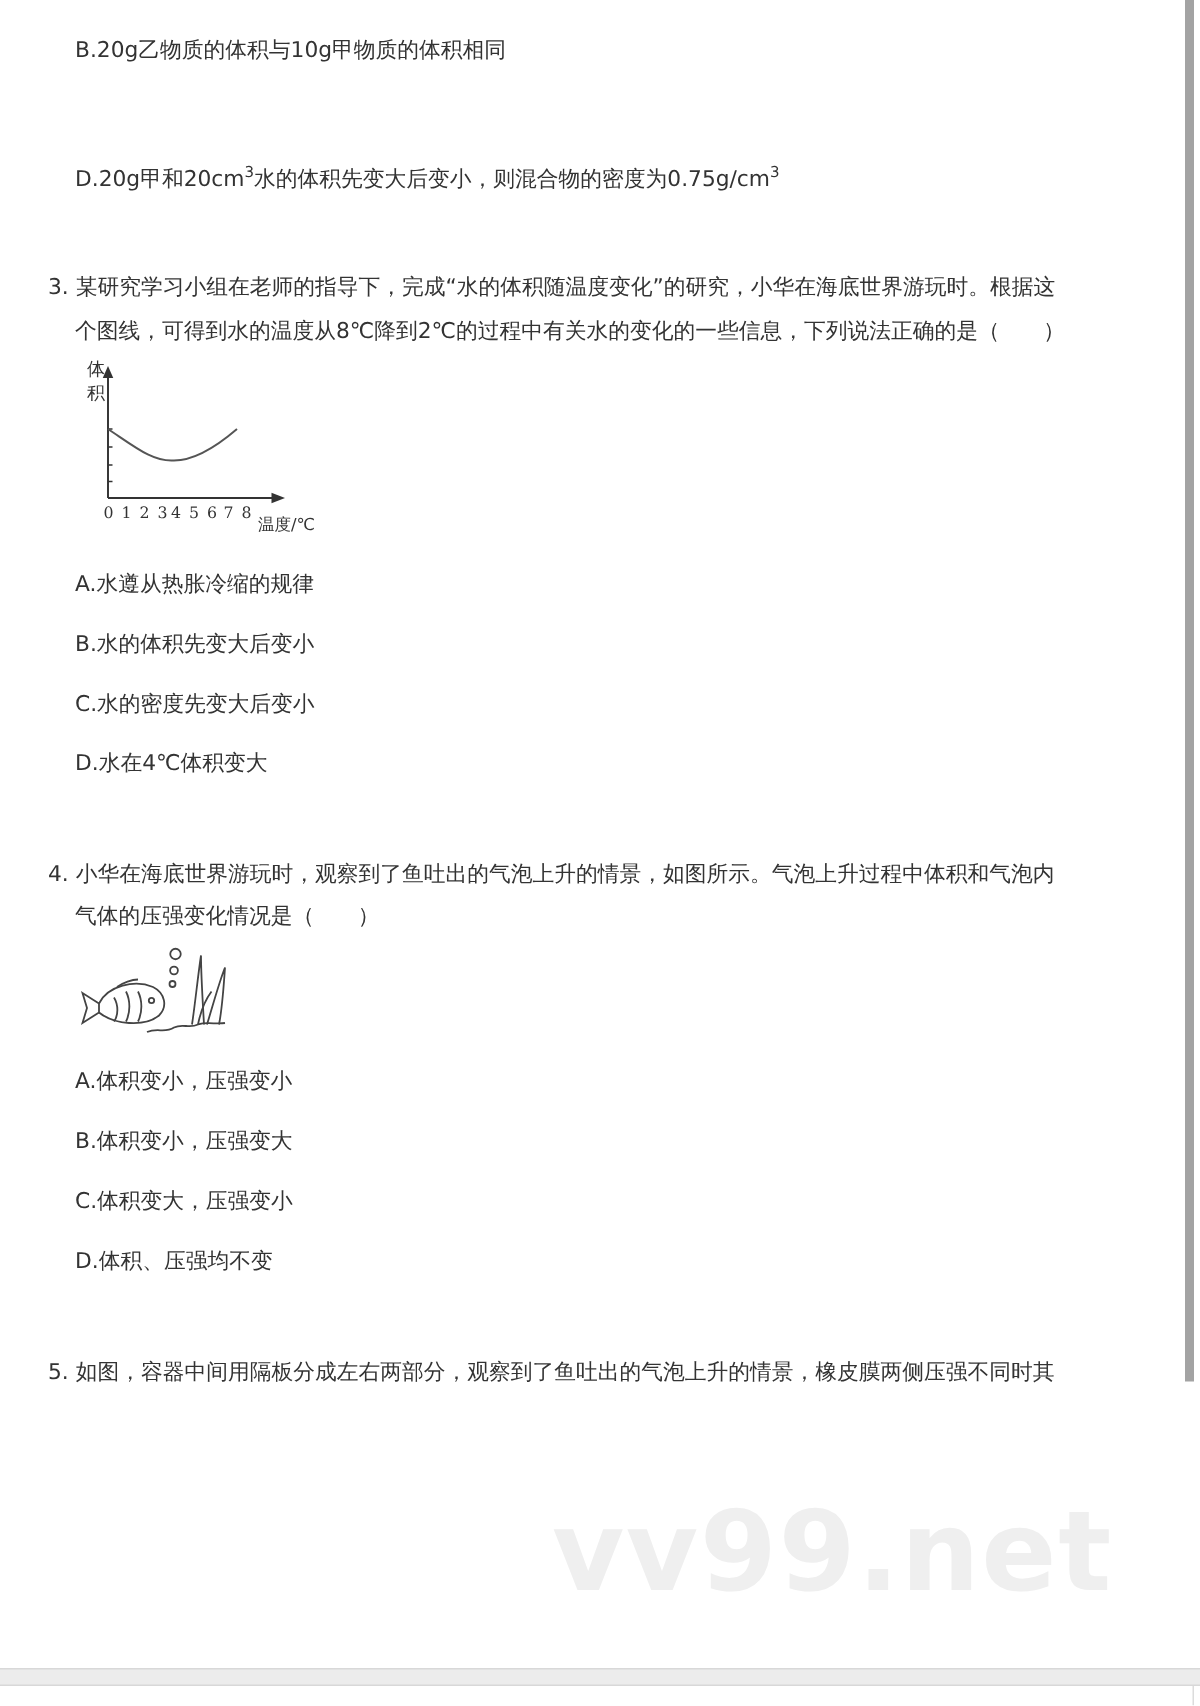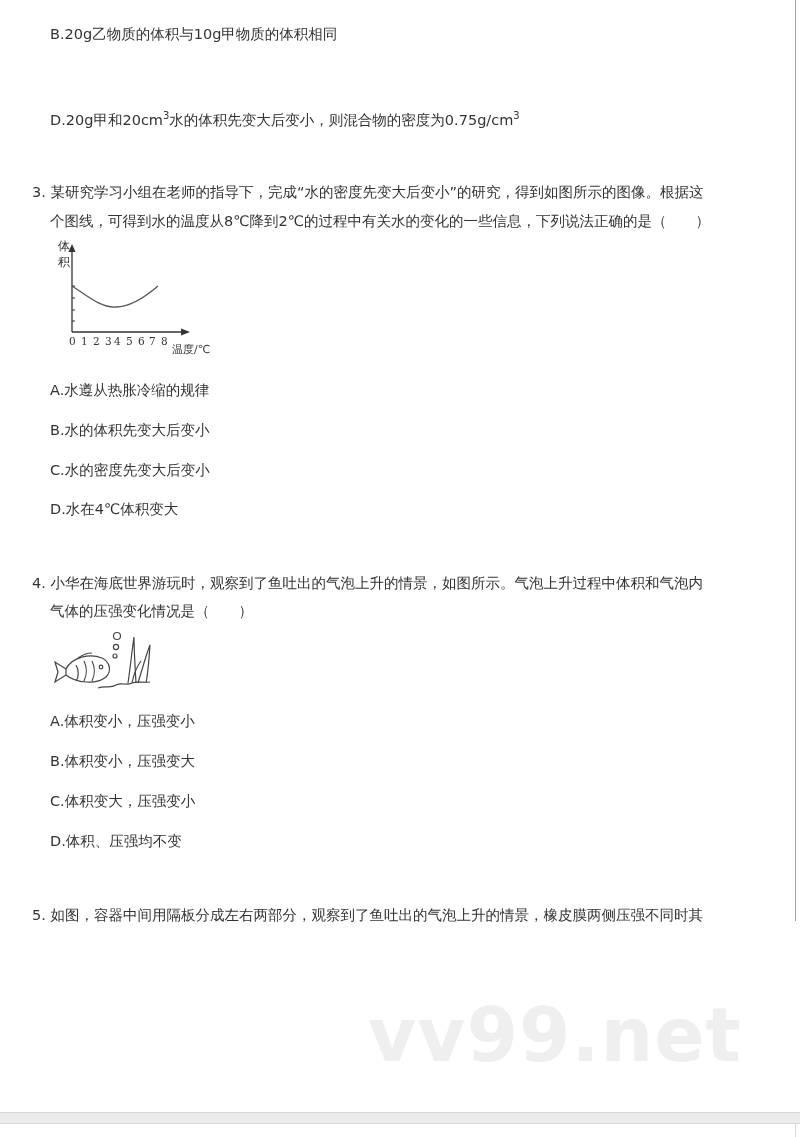--- a/index.html
+++ b/index.html
@@ -1,20 +1,20 @@
 <!DOCTYPE html>
 <html><head>
 <meta charset="utf-8">
 <style>
   * { box-sizing: border-box; margin: 0; padding: 0; }
   html, body { width: 800px; height: 1137px; background: #ffffff; overflow: hidden; }
   body { font-family: "DejaVu Sans", "Liberation Sans", sans-serif; color: #333333; position: relative; }
   .page {
     position: absolute; left: 0; top: 0; width: 796px; height: 921px;
-    background: #ffffff; border-right: 1px solid #a3a3a3;
+    background: #ffffff; border-right: 6px solid #a3a3a3;
   }
   .page-gap {
     position: absolute; left: 0; top: 1112px; width: 800px; height: 12px;
     background: #ececec; border-top: 1px solid #d8d8d8; border-bottom: 1px solid #d8d8d8;
   }
   .page2 { position: absolute; left: 0; top: 1124px; width: 796px; height: 13px; background: #fff; border-right: 1px solid #dcdcdc; }
   .line { position: absolute; font-size: 14.5px; line-height: 20px; white-space: nowrap; color: #333; }
   .opt { left: 50px; }
   .qnum { left: 32px; }
   .cont { left: 50px; text-align: center; }
@@ -26,21 +26,21 @@
   }
 </style>
 </head>
 <body>
 
 <div class="page">
 
   <div class="line opt" style="top:24px">B.20g乙物质的体积与10g甲物质的体积相同</div>
   <div class="line opt" style="top:110px"><span>D.20g甲和20cm</span><sup>3</sup><span>水的体积先变大后变小，则混合物的密度为0.75g/cm</span><sup>3</sup></div>
 
-  <div class="line qnum" style="top:182px"><span>3.</span> <span>某研究学习小组在老师的指导下，完成“水的密度先变大后变小”的研究，得到如图所示的图像。根据这</span></div>
+  <div class="line qnum" style="top:182px"><span>3.</span> <span>某研究学习小组在老师的指导下，完成“水的体积随温度变化”的研究，小华在海底世界游玩时。根据这</span></div>
   <div class="line cont" style="top:211px">个图线，可得到水的温度从8℃降到2℃的过程中有关水的变化的一些信息，下列说法正确的是（　　）</div>
 
   <svg class="figure" style="left:50px;top:236px" width="180" height="122">
     <text x="8" y="14" font-size="12" fill="#333" font-family="DejaVu Sans, sans-serif">体</text>
     <text x="8" y="30" font-size="12" fill="#333" font-family="DejaVu Sans, sans-serif">积</text>
     <line x1="22" y1="14" x2="22" y2="96" stroke="#333" stroke-width="1.3"></line>
     <polygon points="22,8 18.5,16 25.5,16" fill="#333"></polygon>
     <line x1="22" y1="96" x2="132" y2="96" stroke="#333" stroke-width="1.3"></line>
     <polygon points="140,96 131,92.5 131,99.5" fill="#333"></polygon>
     <line x1="22" y1="50" x2="25" y2="50" stroke="#333"></line>

